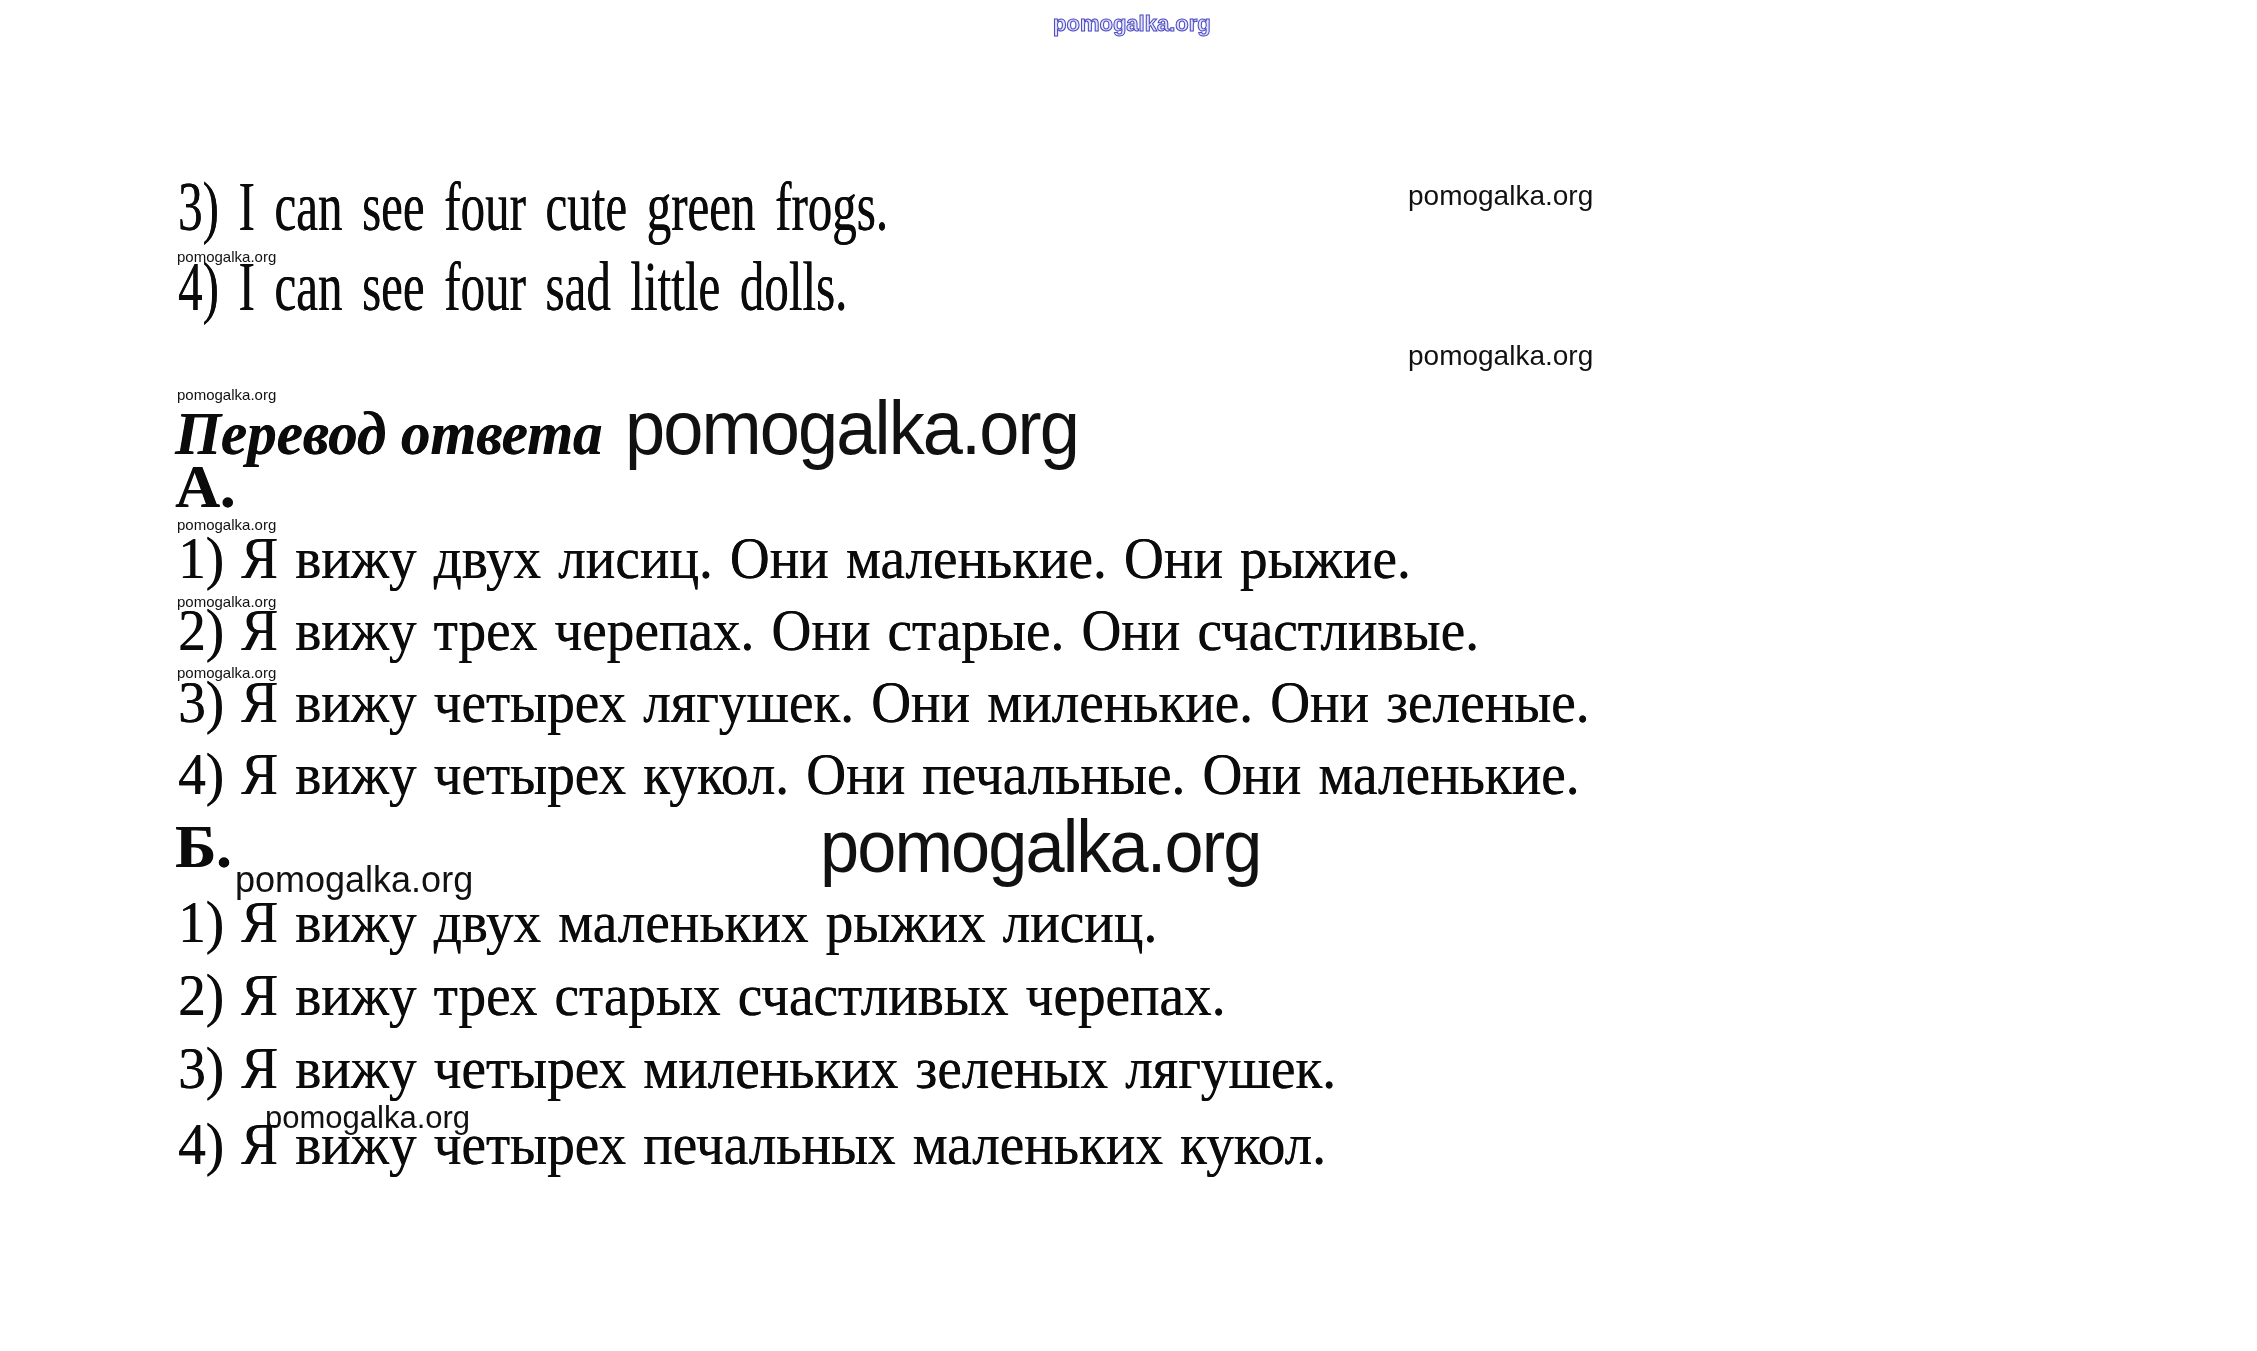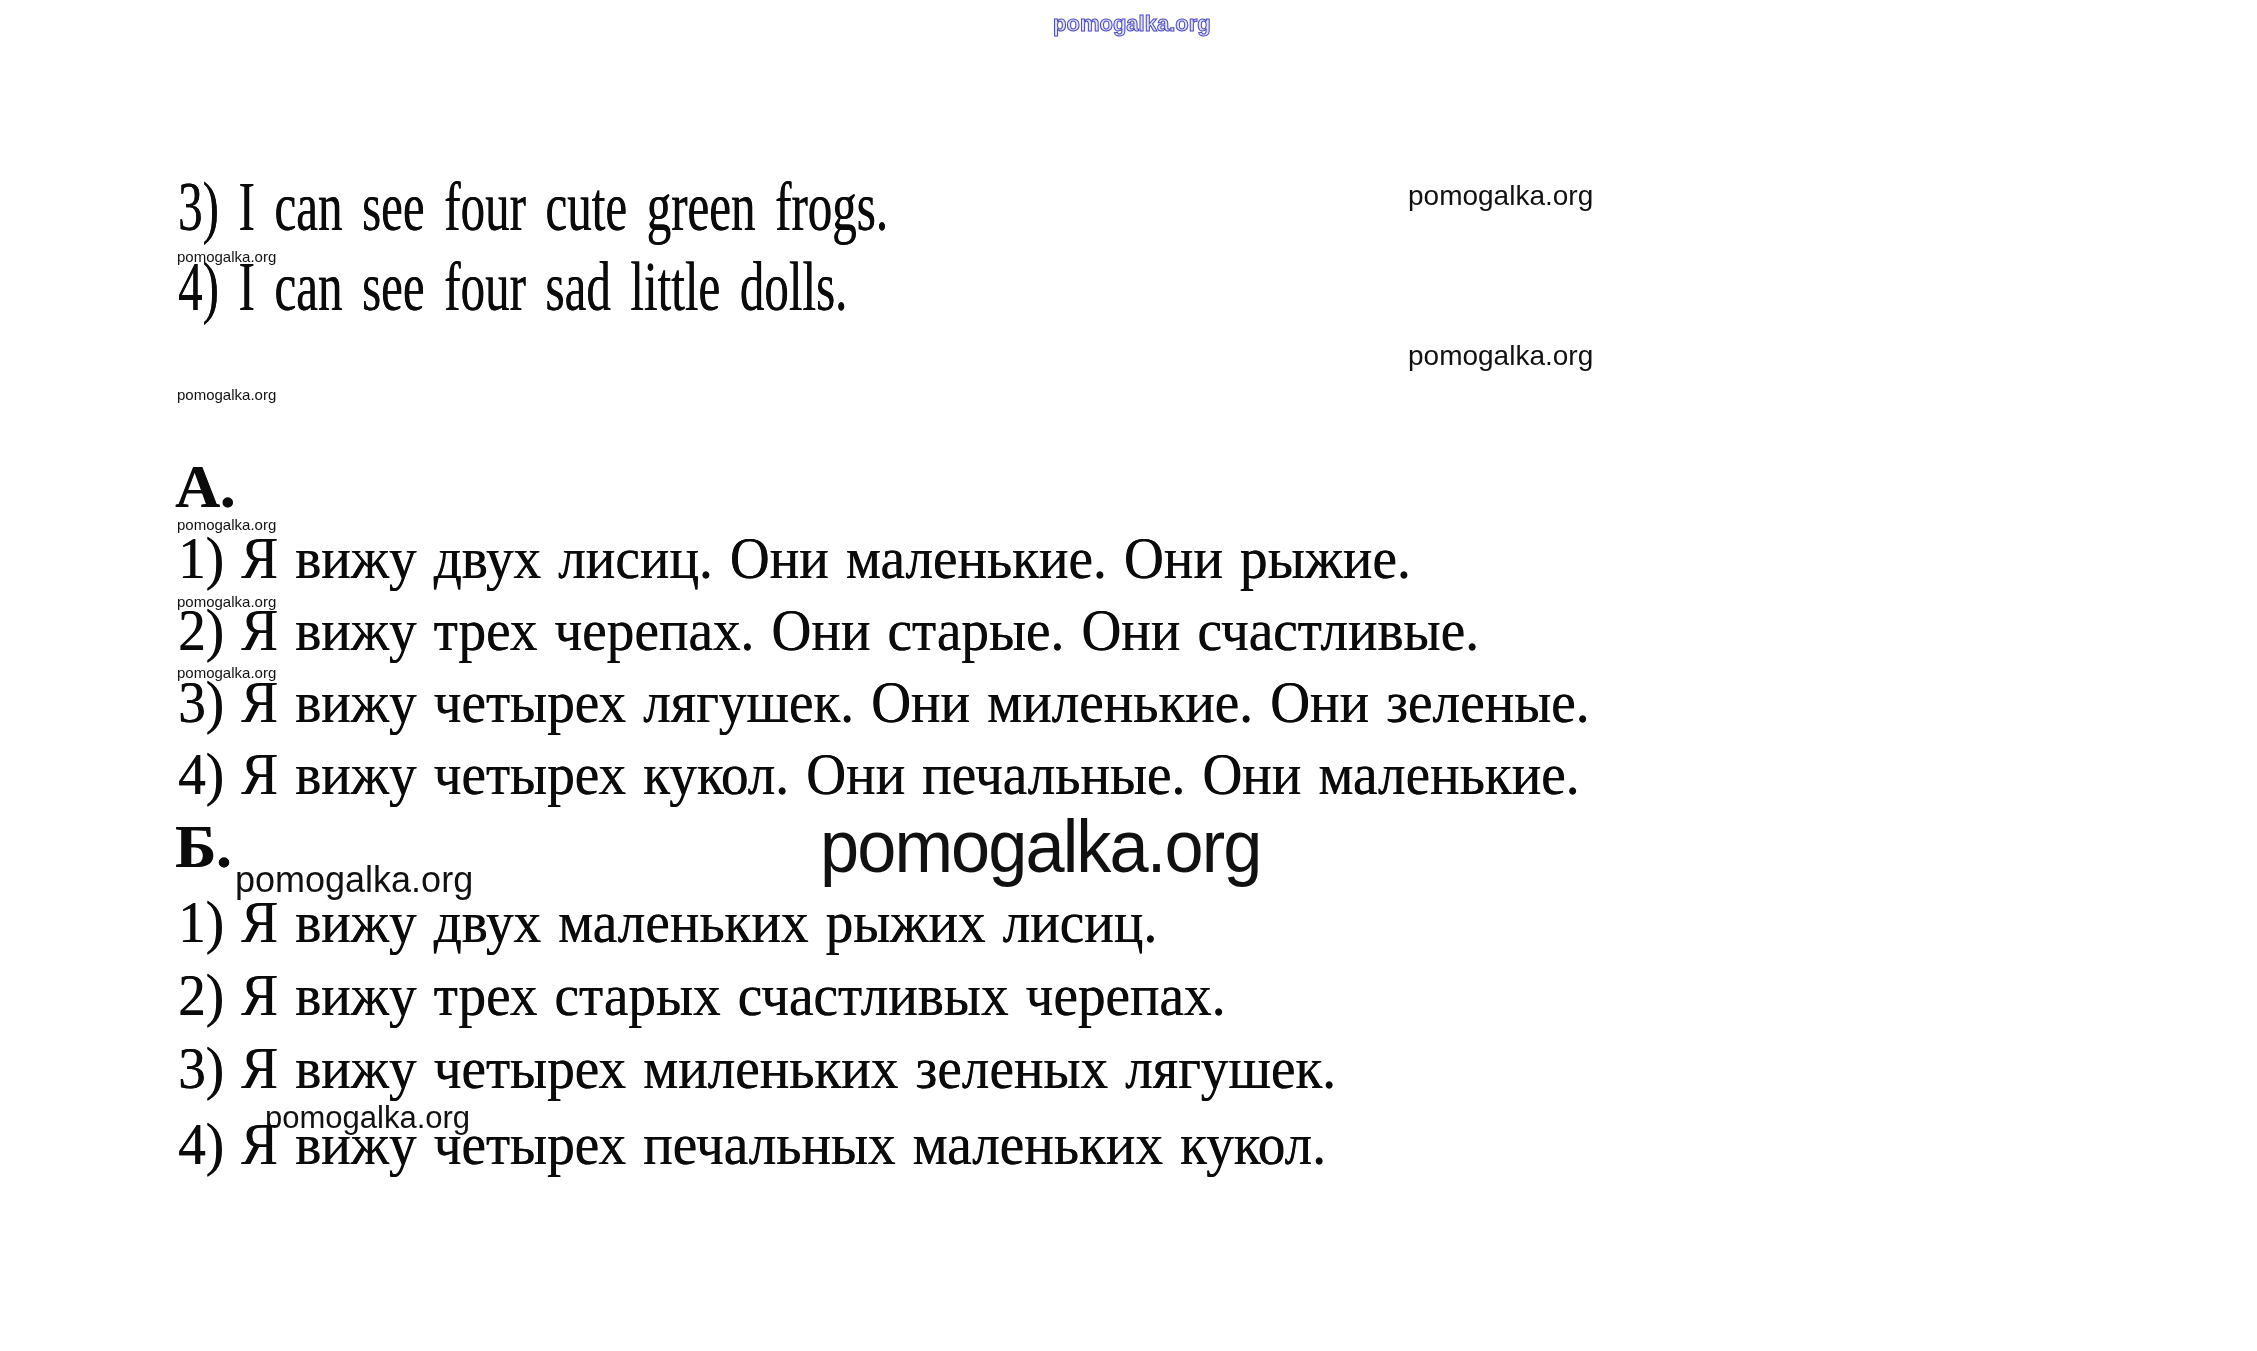--- a/index.html
+++ b/index.html
@@ -78,20 +78,23 @@
 
   <div class="abs wm-sans wm-tiny" style="top:237px;">pomogalka.org</div>
 
   <div class="abs en-line" style="top:240px;">4) I can see four sad little dolls.</div>
 
   <div class="abs wm-sans wm-right" style="left:1408px; top:170px;">pomogalka.org</div>
   <div class="abs wm-sans wm-right" style="left:1408px; top:330px;">pomogalka.org</div>
 
   <div class="abs wm-sans wm-tiny" style="top:375px;">pomogalka.org</div>
 
+  <div class="abs header-row">
+    <span class="header-title">Перевод ответа</span><span class="wm-sans wm-big">pomogalka.org</span>
+  </div>
 
   <div class="abs section-label" style="left:175px; top:443px;">А.</div>
 
   <div class="abs wm-sans wm-tiny" style="top:505px;">pomogalka.org</div>
 
   <div class="abs ru-line" style="top:516px;">1) Я вижу двух лисиц. Они маленькие. Они рыжие.</div>
 
   <div class="abs wm-sans wm-tiny" style="top:582px;">pomogalka.org</div>
 
   <div class="abs ru-line" style="top:588px;">2) Я вижу трех черепах. Они старые. Они счастливые.</div>

